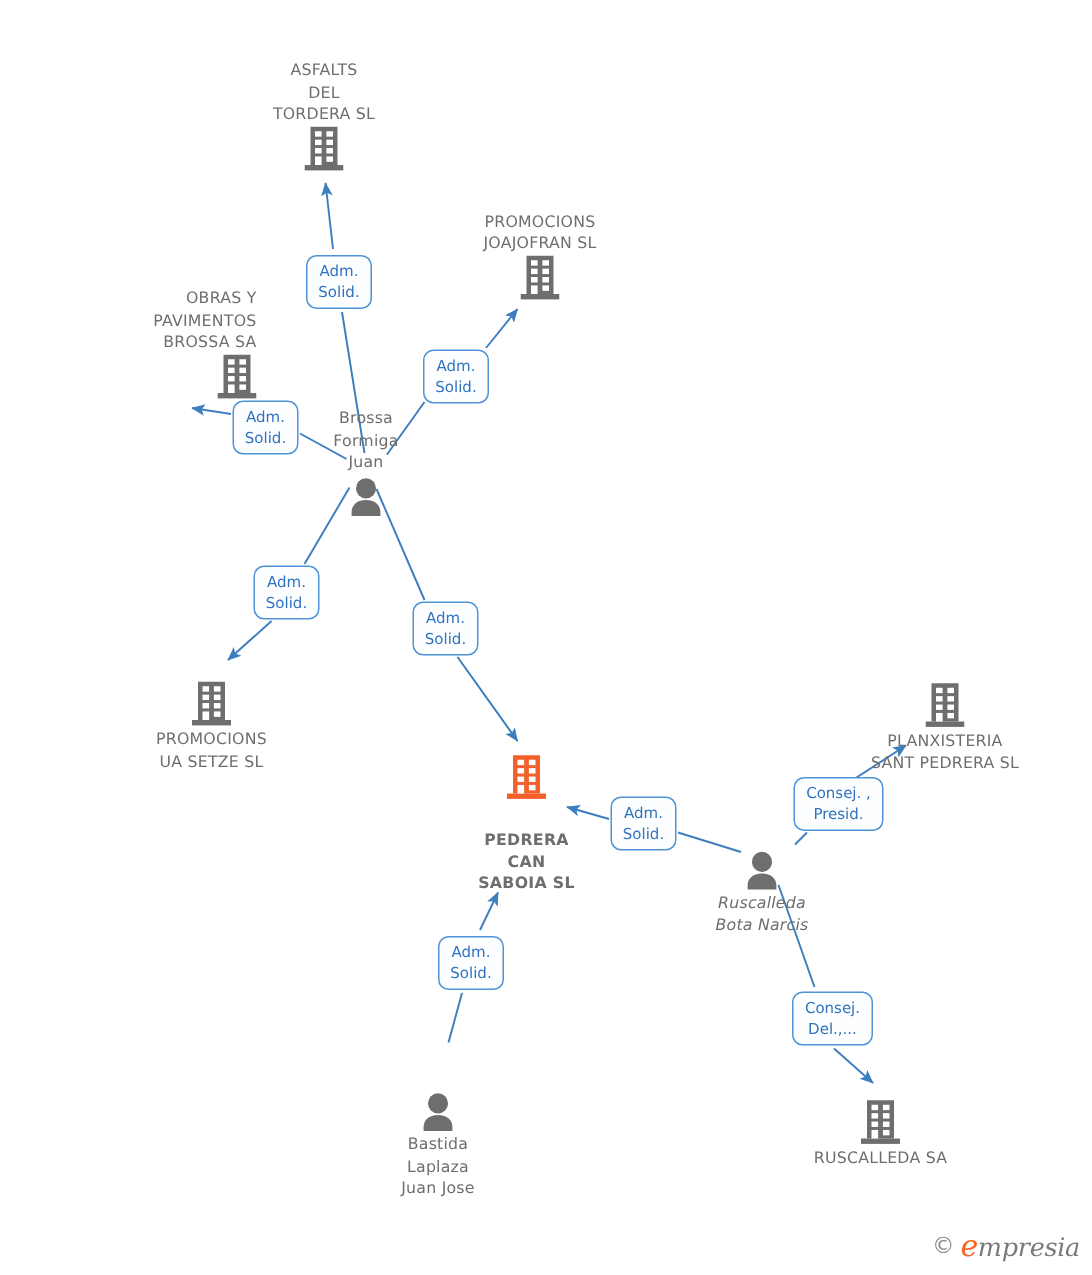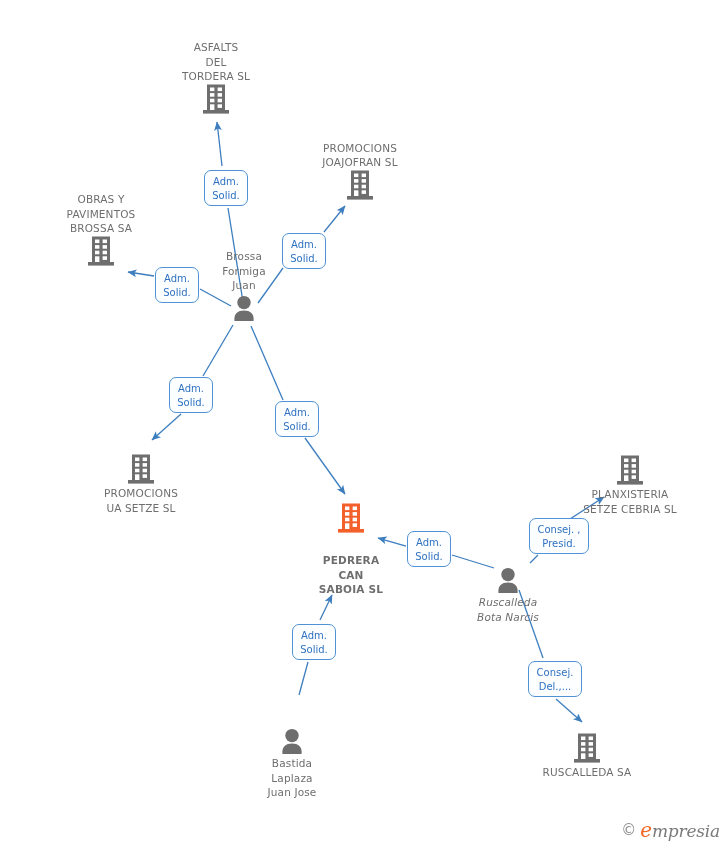--- a/index.html
+++ b/index.html
@@ -165,39 +165,39 @@
     <rect x="7" y="3.5" width="4.4" height="3.6" fill="#ffffff"></rect>
     <rect x="14.6" y="3.5" width="4.4" height="3.6" fill="#ffffff"></rect>
     <rect x="7" y="9.1" width="4.4" height="3.6" fill="#ffffff"></rect>
     <rect x="14.6" y="9.1" width="4.4" height="3.6" fill="#ffffff"></rect>
     <rect x="7" y="14.7" width="4.4" height="3.6" fill="#ffffff"></rect>
     <rect x="14.6" y="14.7" width="4.4" height="3.6" fill="#ffffff"></rect>
     <rect x="7" y="20.3" width="4.4" height="5.7" fill="#ffffff"></rect>
     <rect x="14.6" y="20.3" width="4.4" height="3.6" fill="#ffffff"></rect>
   </svg></span>
       </div>
-      <div class="node company caption-above" style="left: 101px; top: 190.2px;">
+      <div class="node company caption-above" style="left: 101px; top: 190.2px; text-align: right;">
         <span class="caption">OBRAS Y
 PAVIMENTOS
 BROSSA SA</span>
         <span class="glyph">
   <svg width="26" height="30" viewBox="0 0 26 30" aria-hidden="true">
     <rect x="4" y="0.5" width="18" height="25.5" fill="#6e6e6e"></rect>
     <rect x="0" y="26" width="26" height="3.6" fill="#6e6e6e"></rect>
     <rect x="7" y="3.5" width="4.4" height="3.6" fill="#ffffff"></rect>
     <rect x="14.6" y="3.5" width="4.4" height="3.6" fill="#ffffff"></rect>
     <rect x="7" y="9.1" width="4.4" height="3.6" fill="#ffffff"></rect>
     <rect x="14.6" y="9.1" width="4.4" height="3.6" fill="#ffffff"></rect>
     <rect x="7" y="14.7" width="4.4" height="3.6" fill="#ffffff"></rect>
     <rect x="14.6" y="14.7" width="4.4" height="3.6" fill="#ffffff"></rect>
     <rect x="7" y="20.3" width="4.4" height="5.7" fill="#ffffff"></rect>
     <rect x="14.6" y="20.3" width="4.4" height="3.6" fill="#ffffff"></rect>
   </svg></span>
       </div>
-      <div class="node person caption-above" style="left: 244px; top: 249px;">
+      <div class="node person caption-above" style="left: 244px; top: 272px;">
         <span class="caption">Brossa
 Formiga
 Juan</span>
         <span class="glyph">
   <svg width="30" height="27" viewBox="0 0 30 27" aria-hidden="true">
     <circle cx="15" cy="7.6" r="6.7" fill="#6e6e6e"></circle>
     <path d="M15 15.4c-6.1 0-9.6 3.4-9.6 8.1V26 h19.2 v-2.5 c0-4.7-3.5-8.1-9.6-8.1 z" fill="#6e6e6e"></path>
   </svg></span>
       </div>
       <div class="node company" style="left: 141px; top: 454px;">
@@ -243,21 +243,21 @@
     <rect x="7" y="3.5" width="4.4" height="3.6" fill="#ffffff"></rect>
     <rect x="14.6" y="3.5" width="4.4" height="3.6" fill="#ffffff"></rect>
     <rect x="7" y="9.1" width="4.4" height="3.6" fill="#ffffff"></rect>
     <rect x="14.6" y="9.1" width="4.4" height="3.6" fill="#ffffff"></rect>
     <rect x="7" y="14.7" width="4.4" height="3.6" fill="#ffffff"></rect>
     <rect x="14.6" y="14.7" width="4.4" height="3.6" fill="#ffffff"></rect>
     <rect x="7" y="20.3" width="4.4" height="5.7" fill="#ffffff"></rect>
     <rect x="14.6" y="20.3" width="4.4" height="3.6" fill="#ffffff"></rect>
   </svg></span>
         <span class="caption">PLANXISTERIA
-SETZE CEBRIA SL</span>
+SANT PEDRERA SL</span>
       </div>
       <div class="node person" style="left: 508px; top: 567px; font-style: italic;">
         <span class="glyph">
   <svg width="30" height="27" viewBox="0 0 30 27" aria-hidden="true">
     <circle cx="15" cy="7.6" r="6.7" fill="#6e6e6e"></circle>
     <path d="M15 15.4c-6.1 0-9.6 3.4-9.6 8.1V26 h19.2 v-2.5 c0-4.7-3.5-8.1-9.6-8.1 z" fill="#6e6e6e"></path>
   </svg></span>
         <span class="caption">Ruscalleda
 Bota Narcis</span>
       </div>

